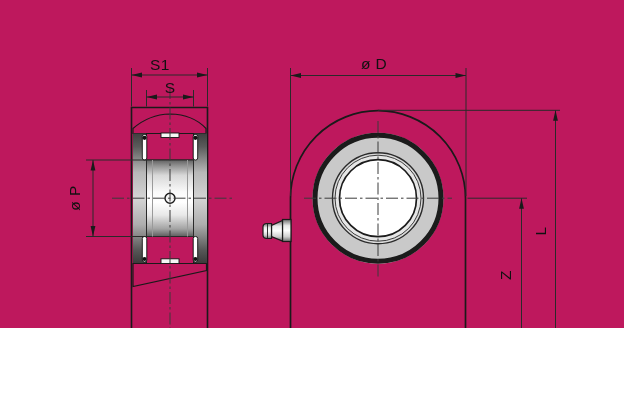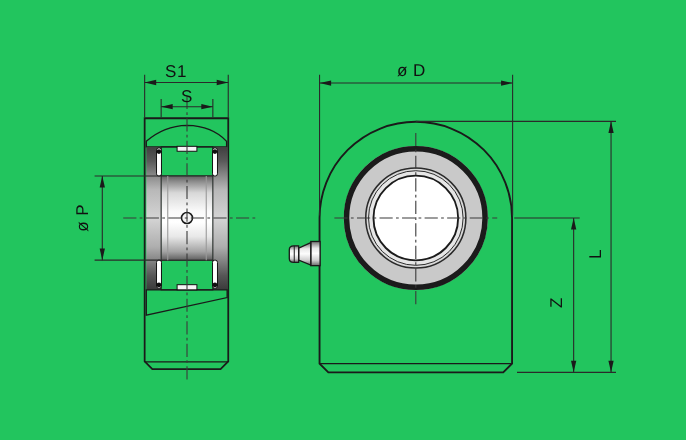--- a/index.html
+++ b/index.html
@@ -1,19 +1,19 @@
 <!DOCTYPE html>
 <html><head>
 <meta charset="utf-8">
 <style>
   html,body{margin:0;padding:0;background:#fff;}
   .canvas{
     position:relative;
-    width:624px;height:400px;
-    background:#22c55e;
+    width:624px;height:328px;
+    background:#be185d;
     overflow:hidden;
     font-family:"Liberation Sans", sans-serif;
   }
   svg{display:block;}
   .dim-label{
     font-family:"Liberation Sans", sans-serif;
     font-size:15.5px;
     fill:#111;
     letter-spacing:.4px;
   }

